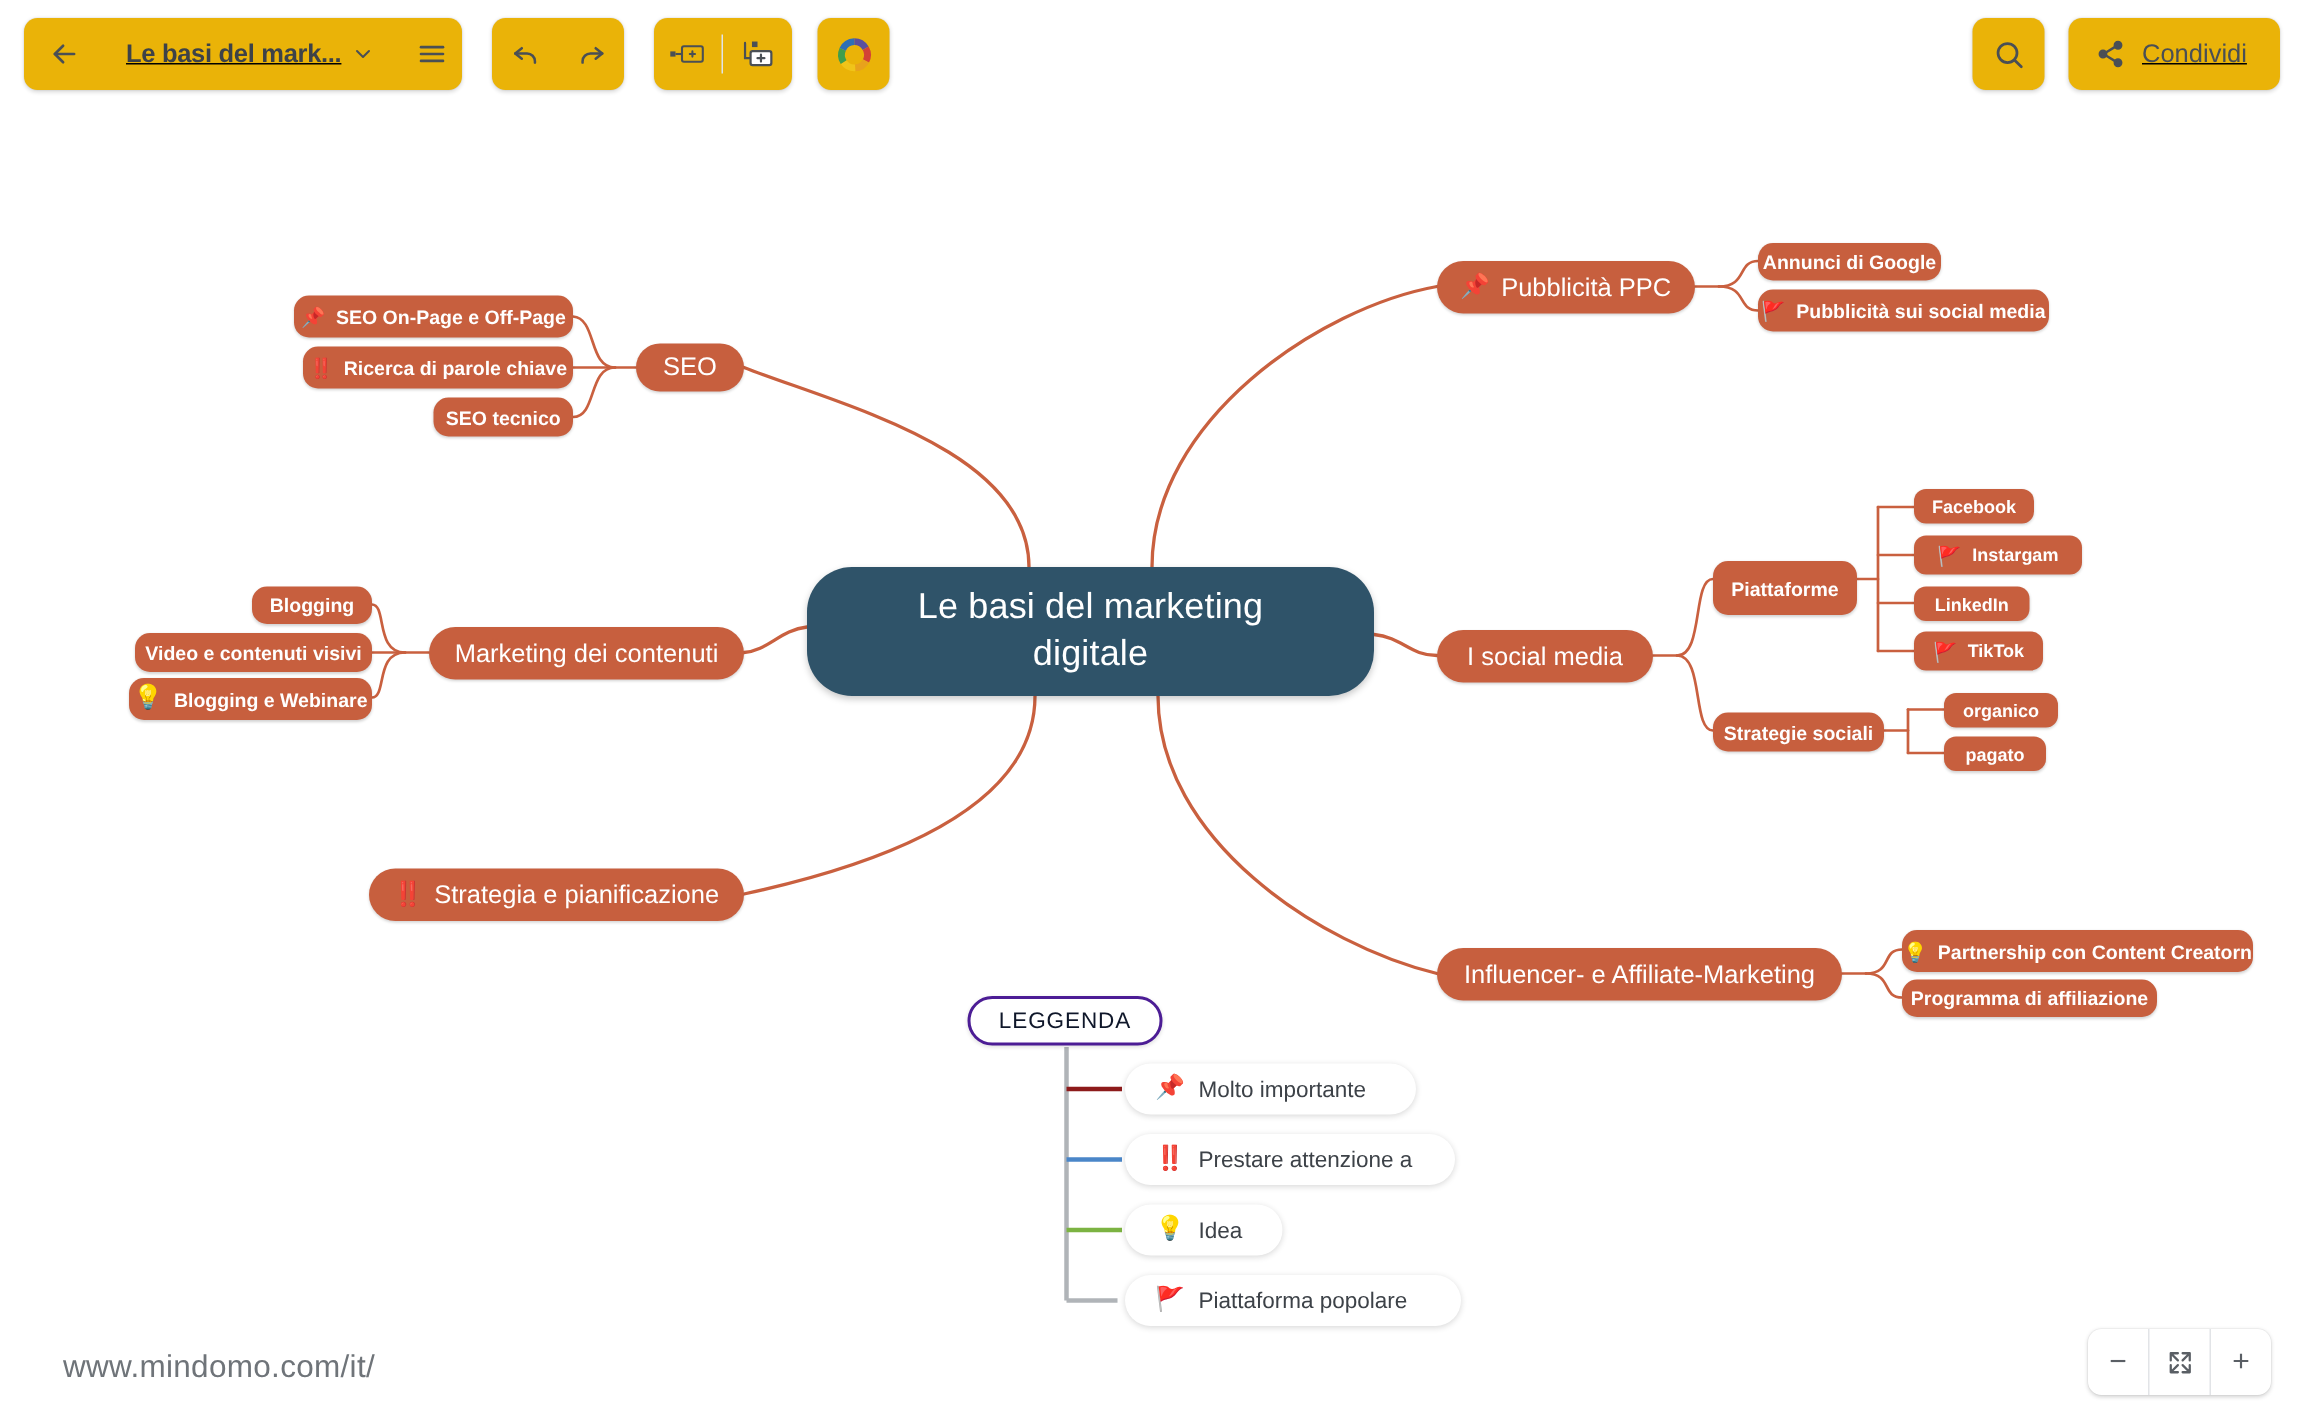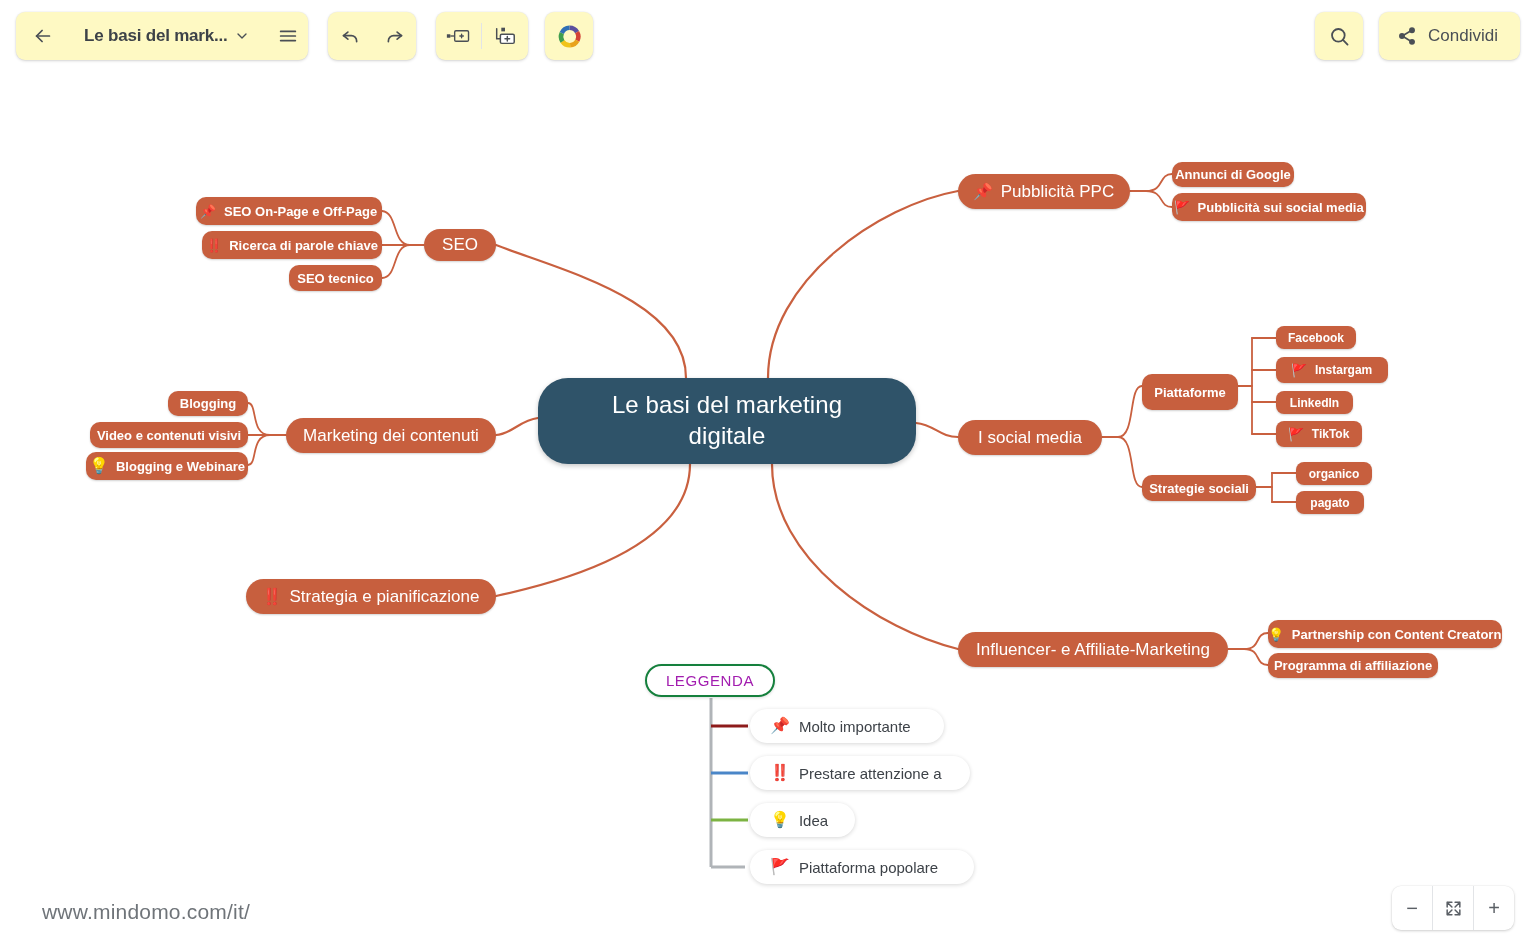--- a/index.html
+++ b/index.html
@@ -9,23 +9,23 @@
     background: #ffffff;
     font-family: "Liberation Sans", sans-serif;
     overflow: hidden;
   }
   #app { position: relative; width: 1536px; height: 950px; background:#fff; }
 
   
   .toolbar { position:absolute; top:0; left:0; width:1536px; height:72px; z-index:40; }
   .tb-group {
     position:absolute; top:12px; height:48px;
-    background:#fef9c3; border-radius:9px;
+    background:#eab308; border-radius:9px;
     box-shadow:0 1px 3px rgba(0,0,0,.16), 0 0 0 .5px rgba(0,0,0,.04);
-    display:flex; align-items:center;
+    display:flex; align-items:center;text-decoration:underline;
   }
   .tb-btn {
     height:48px; display:flex; align-items:center; justify-content:center;
     cursor:pointer; padding:0 12px; color:#4a4f55;
   }
   .tb-sep { width:1px; height:26px; background:#e2e4e7; }
   .doc-title {
     font-size:17px; font-weight:700; color:#3d4248; letter-spacing:-.2px;
     padding:0 4px 0 14px; white-space:nowrap; cursor:pointer;
   }
@@ -47,22 +47,22 @@
     background:#2f5369; border-radius:30px;
     font-size:24px; font-weight:500; line-height:1.28; text-align:center;
     flex-direction:column; gap:0; letter-spacing:.1px;
     box-shadow:0 2px 5px rgba(0,0,0,.22);
   }
   .n-main { background:#c75f3e; border-radius:22px; font-size:17px; font-weight:500; }
   .n-sub  { background:#c75f3e; border-radius:10px; font-size:13px; font-weight:600; }
   .n-sub2 { background:#c75f3e; border-radius:8px;  font-size:12px; font-weight:600; }
 
   .legend-root {
-    position:absolute; background:#fff; border:2px solid #15803d; border-radius:18px;
-    color:#a21caf; font-size:15px; letter-spacing:.6px; display:flex;
+    position:absolute; background:#fff; border:2px solid #4c1d95; border-radius:18px;
+    color:#0f172a; font-size:15px; letter-spacing:.6px; display:flex;
     align-items:center; justify-content:center; z-index:12;
     box-shadow:0 1px 3px rgba(0,0,0,.14); cursor:pointer;
   }
   .legend-item {
     position:absolute; background:#fff; border-radius:19px; color:#3d4248;
     font-size:15px; display:flex; align-items:center; gap:9px;
     padding:0 20px; z-index:12;
     box-shadow:0 1px 4px rgba(0,0,0,.16); cursor:pointer;
   }
   .emoji { font-size:13px; line-height:1; }

